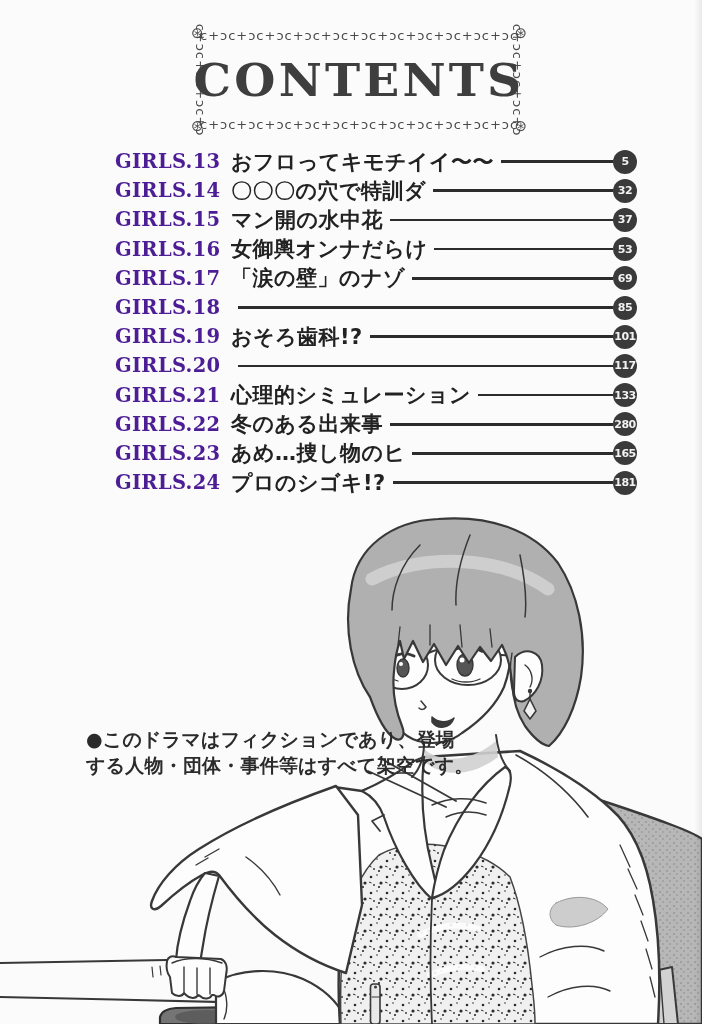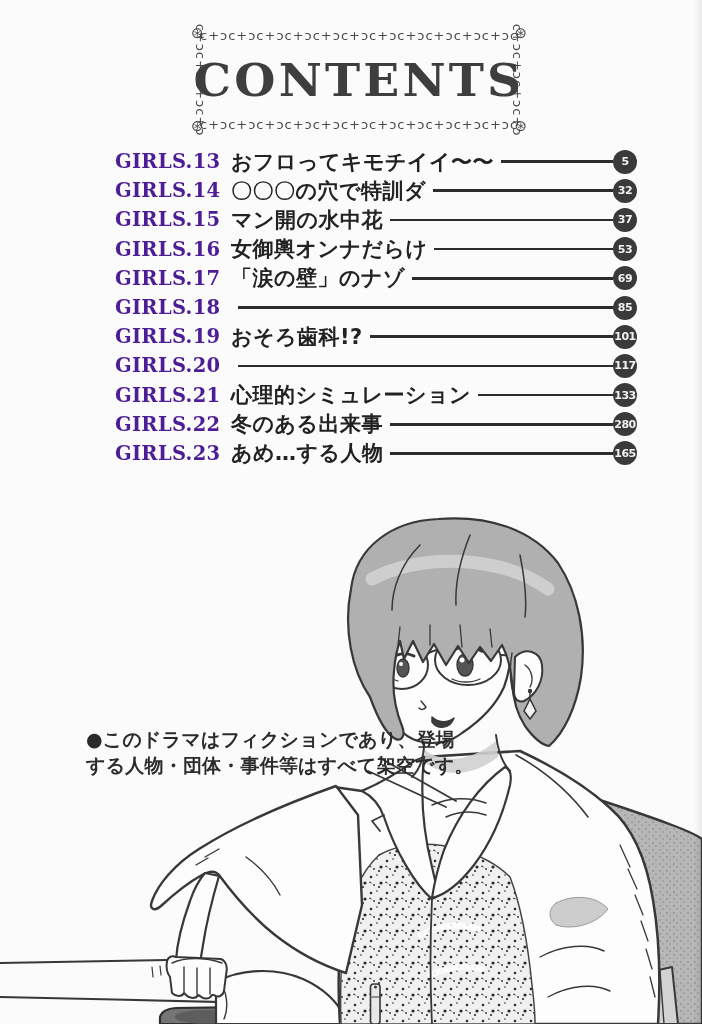--- a/index.html
+++ b/index.html
@@ -112,23 +112,29 @@
       <div class="toc-badge">133</div>
     </div>
     <div class="toc-row">
       <span class="toc-label">GIRLS.22</span>
       <span class="toc-title">冬のある出来事</span>
       <div class="toc-leader"></div>
       <div class="toc-badge">280</div>
     </div>
     <div class="toc-row">
       <span class="toc-label">GIRLS.23</span>
-      <span class="toc-title">あめ…する人物</span>
+      <span class="toc-title">あめ…捜し物のヒ</span>
       <div class="toc-leader"></div>
       <div class="toc-badge">165</div>
+    </div>
+    <div class="toc-row">
+      <span class="toc-label">GIRLS.24</span>
+      <span class="toc-title">プロのシゴキ!?</span>
+      <div class="toc-leader"></div>
+      <div class="toc-badge">181</div>
     </div>
   </div>
 
 <div class="notice">
   <div>●このドラマはフィクションであり、登場</div>
   <div>する人物・団体・事件等はすべて架空です。</div>
 </div>
 
 <svg class="illu" width="702" height="519" viewBox="0 0 702 519">
   <defs>

